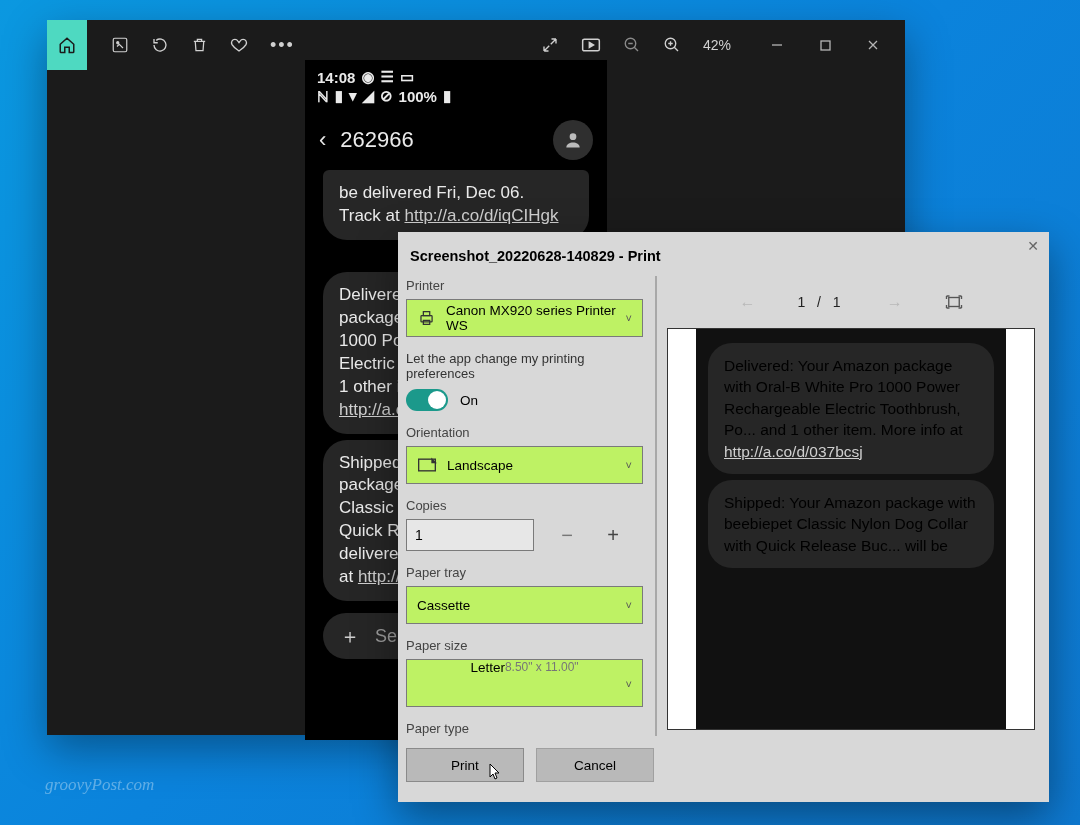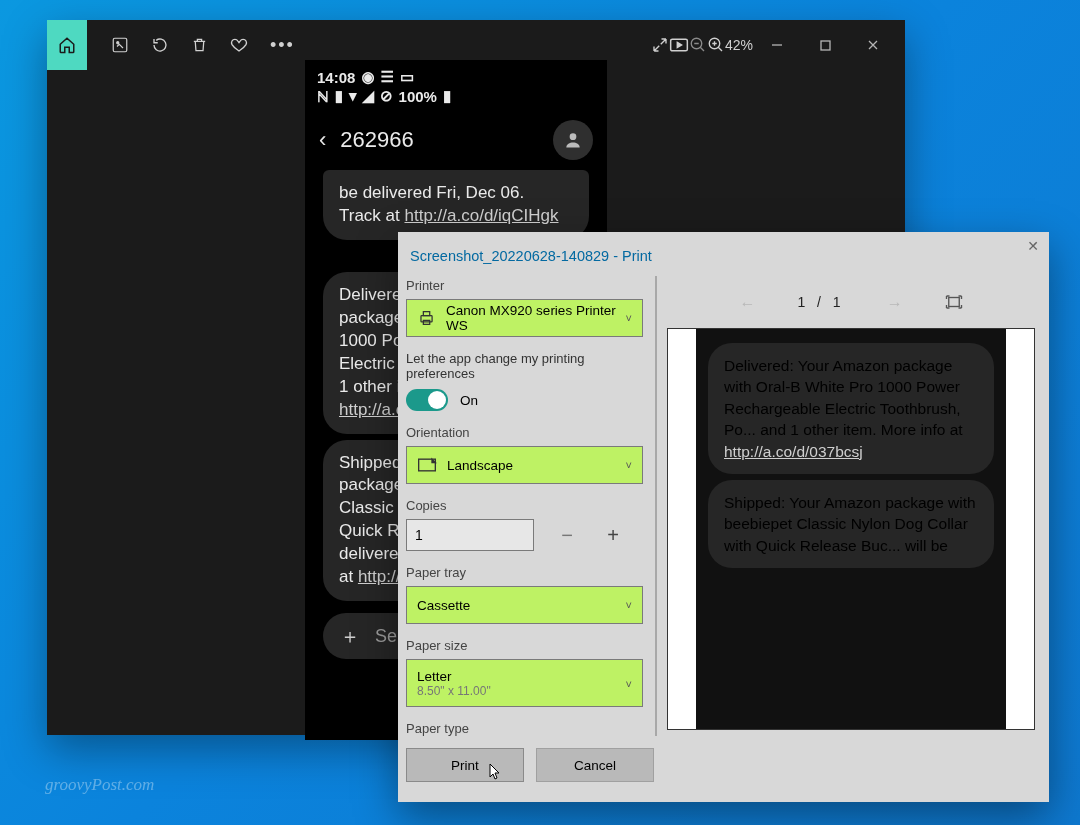--- a/index.html
+++ b/index.html
@@ -19,21 +19,21 @@
     height: 50px; display: flex; align-items: center;
     padding-left: 0; gap: 12px;
   }
   .home-btn {
     width: 40px; height: 50px; background: #4ed9c1;
     display: flex; align-items: center; justify-content: center;
     color: #1b1b1b;
   }
   .tb-icons { display: flex; align-items: center; gap: 22px; margin-left: 12px; }
   .tb-icons span, .tb-right span { color: #d0d0d0; display:flex; align-items:center; justify-content:center; }
-  .tb-right { margin-left: auto; display:flex; align-items:center; padding-right:8px; }
+  .tb-right { margin-left: auto; display:flex; align-items:center; gap:22px; padding-right:8px; }
   .zoom-txt { color: #d0d0d0; font-size: 14px; }
   .titlebar-btns { display:flex; gap:0; }
   .titlebar-btns div { width:48px; height:34px; display:flex; align-items:center; justify-content:center; color:#b5b5b5; }
   .dots { letter-spacing: 2px; font-size: 18px; color:#d0d0d0; }
 
   
   .phone {
     position: absolute; left: 258px; top: 40px; width: 302px; height: 680px;
     background: #000; color: #eaeaea; overflow:hidden;
   }
@@ -74,21 +74,21 @@
   font-style:italic; font-size:17px; font-family: Georgia, serif;
 }
 
   
   .print-dialog {
     position:absolute; left:398px; top:232px; width:651px; height:570px;
     background:#d8d8d8; box-shadow:0 15px 40px rgba(0,0,0,.4);
     display:flex; flex-direction:column;
   }
   .pd-close { position:absolute; right:10px; top:6px; color:#666; font-size:14px; }
-  .pd-title { font-size:14.5px; font-weight:400; padding:16px 12px 8px; color:#0369a1; }
+  .pd-title { font-size:14.5px; font-weight:700; padding:16px 12px 8px; color:#000000; }
   .pd-body { display:flex; flex:1; overflow:hidden; padding-left:8px; }
   .pd-left {
     width:256px; padding-right:14px; position:relative;
     overflow:hidden;
   }
   .pd-scrollbar {
     position:absolute; right:-2px; top:4px; width:4px; height:460px;
     background:#a8a8a8;
   }
   .pd-label { font-size:13px; color:#444; margin-top:6px; margin-bottom:6px; }
@@ -108,21 +108,21 @@
     background:#fff; border-radius:50%;
   }
   .toggle-label { font-size:13.5px; }
   .pd-copies-row { display:flex; align-items:center; gap:20px; }
   .pd-num {
     width:128px; height:32px; border:1.5px solid #7a7a7a; background:#e7e7e7;
     padding:0 8px; font-size:14px; display:flex; align-items:center;
   }
   .pm { color:#777; font-size:20px; width:26px; text-align:center; }
   .pm.plus { color:#444; }
-  .pd-posel.two-line { height:48px; flex-direction:column; align-items:flex-start; justify-content:center; gap:0; }
+  .pd-posel.two-line { height:48px; flex-direction:row; align-items:flex-start; justify-content:center; gap:0; }
   .pd-posel.two-line .sub { color:#777; font-size:12px; }
   .pd-posel.two-line .chev { top:18px; }
 
   .pd-footer {
     display:flex; gap:12px; padding:10px 8px 20px;
   }
   .pd-btn {
     width:118px; height:34px; background:#b9b9b9; border:1.5px solid #8a8a8a;
     display:flex; align-items:center; justify-content:center; font-size:13.5px;
     position:relative;

